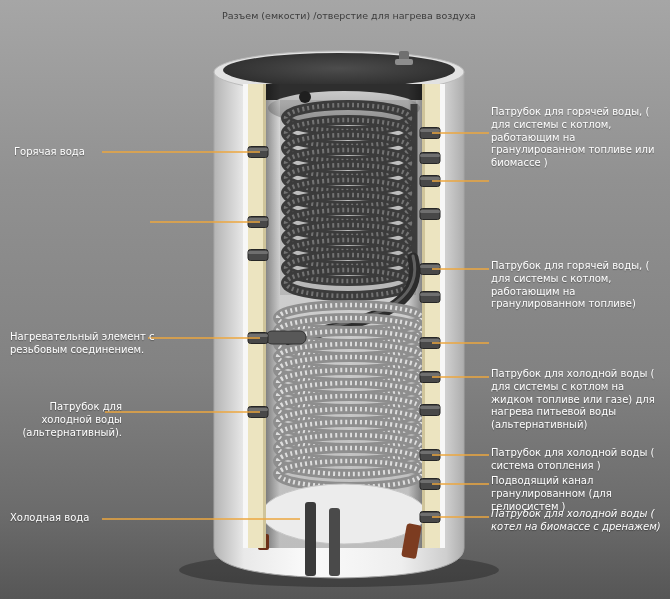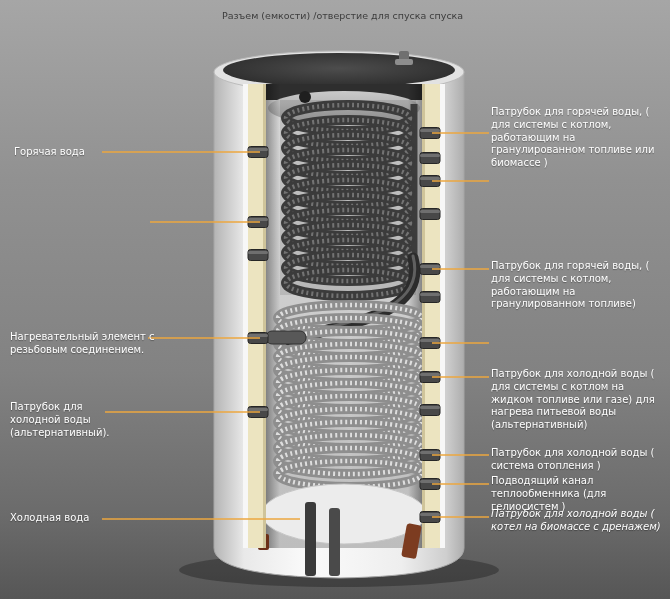--- a/index.html
+++ b/index.html
@@ -191,38 +191,38 @@
       <line x1="432" y1="181" x2="489" y2="181"></line>
       <line x1="432" y1="269" x2="489" y2="269"></line>
       <line x1="432" y1="343" x2="489" y2="343"></line>
       <line x1="432" y1="377" x2="489" y2="377"></line>
       <line x1="432" y1="455" x2="489" y2="455"></line>
       <line x1="432" y1="484" x2="489" y2="484"></line>
       <line x1="432" y1="517" x2="489" y2="517"></line>
     </g>
   </svg>
 
-  <div class="title" style="left:222px; top:10px;">Разъем (емкости)  /отверстие для  спуска спуска</div>
+  <div class="title" style="left:222px; top:10px;">Разъем (емкости)  /отверстие для  нагрева воздуха</div>
 
   <div class="lbl nowrap" style="left:14px; top:146px;">Горячая вода</div>
 
 
   <div class="lbl" style="left:10px; top:331px; width:150px;">Нагревательный элемент с резьбовым соединением.</div>
 
-  <div class="lbl" style="left:10px; top:401px; width:112px;">Патрубок для холодной воды (альтернативный).</div>
+  <div class="lbl" style="left:10px; top:401px; width:112px;text-align:right;">Патрубок для холодной воды (альтернативный).</div>
 
   <div class="lbl nowrap" style="left:10px; top:512px;">Холодная вода</div>
 
   <div class="lbl" style="left:491px; top:106px; width:176px;">Патрубок для горячей воды, ( для системы с котлом, работающим на гранулированном топливе или биомассе )</div>
 
 
   <div class="lbl" style="left:491px; top:260px; width:176px;">Патрубок для горячей воды, ( для системы с котлом, работающим на гранулированном топливе)</div>
 
 
   <div class="lbl" style="left:491px; top:368px; width:176px;">Патрубок для холодной воды ( для системы с котлом на жидком топливе или газе) для нагрева питьевой воды (альтернативный)</div>
 
   <div class="lbl" style="left:491px; top:447px; width:176px;">Патрубок для холодной воды ( система отопления )</div>
 
-  <div class="lbl" style="left:491px; top:475px; width:176px;">Подводящий канал теплообменника (для гелиосистем )</div>
+  <div class="lbl" style="left:491px; top:475px; width:176px;">Подводящий канал гранулированном (для гелиосистем )</div>
 
   <div class="lbl" style="left:491px; top:508px; width:176px;font-style:italic;">Патрубок для холодной воды ( котел на биомассе с дренажем)</div>
 
 </div>
 
 </body></html>

